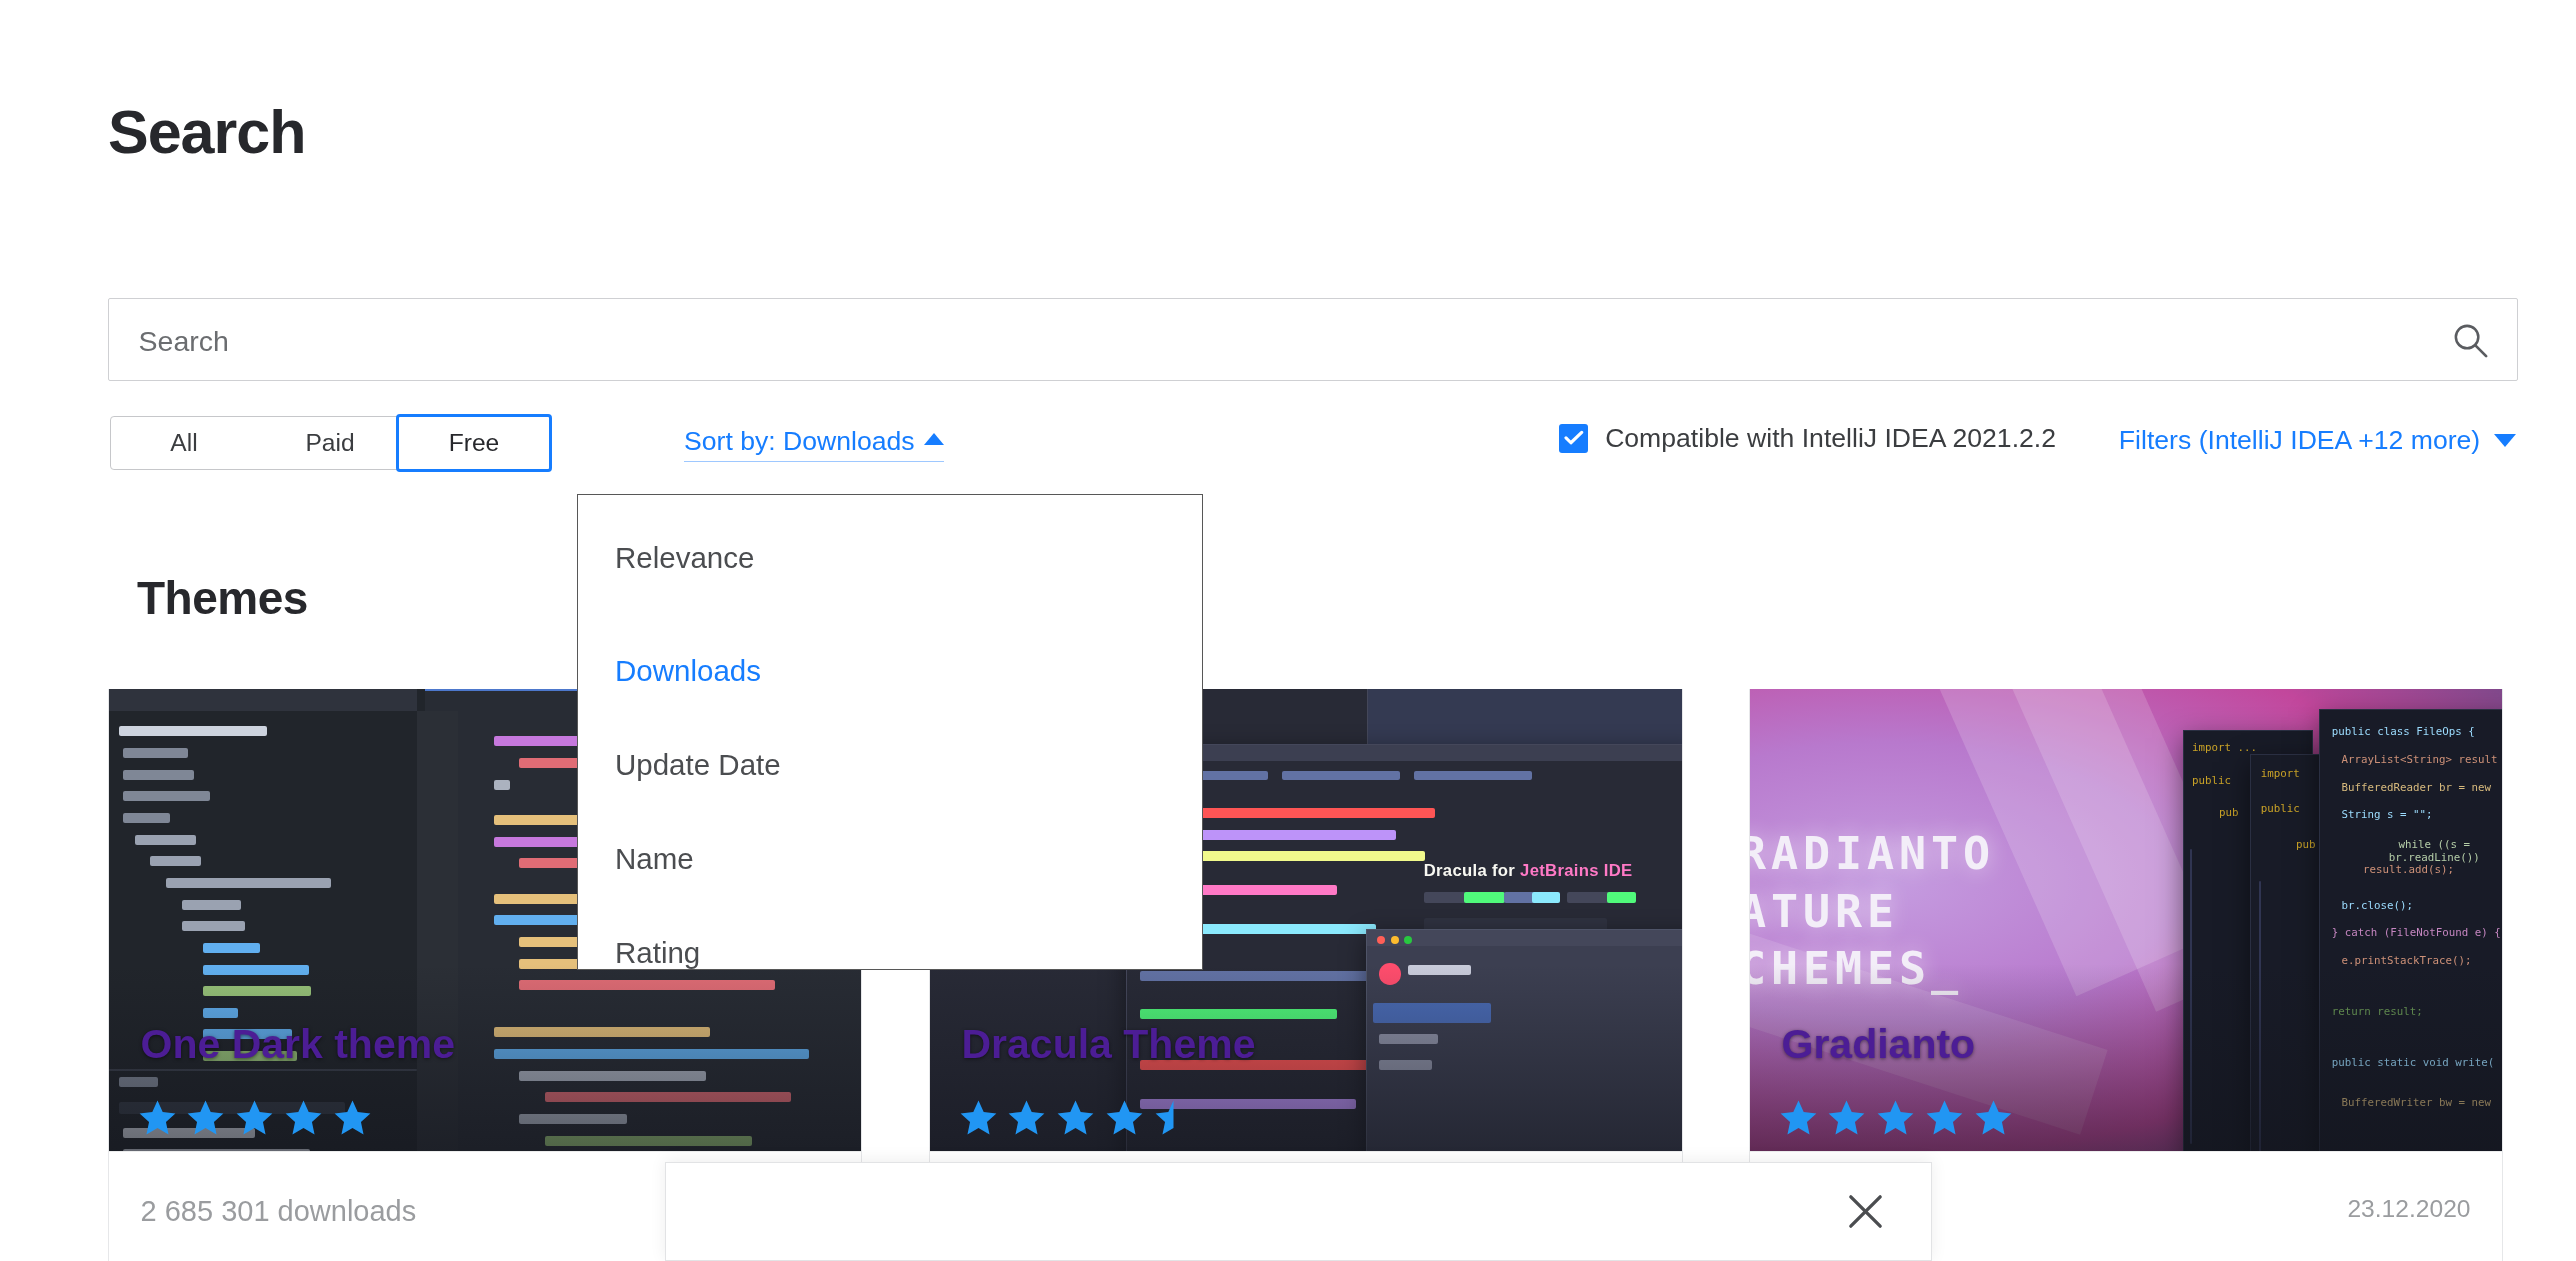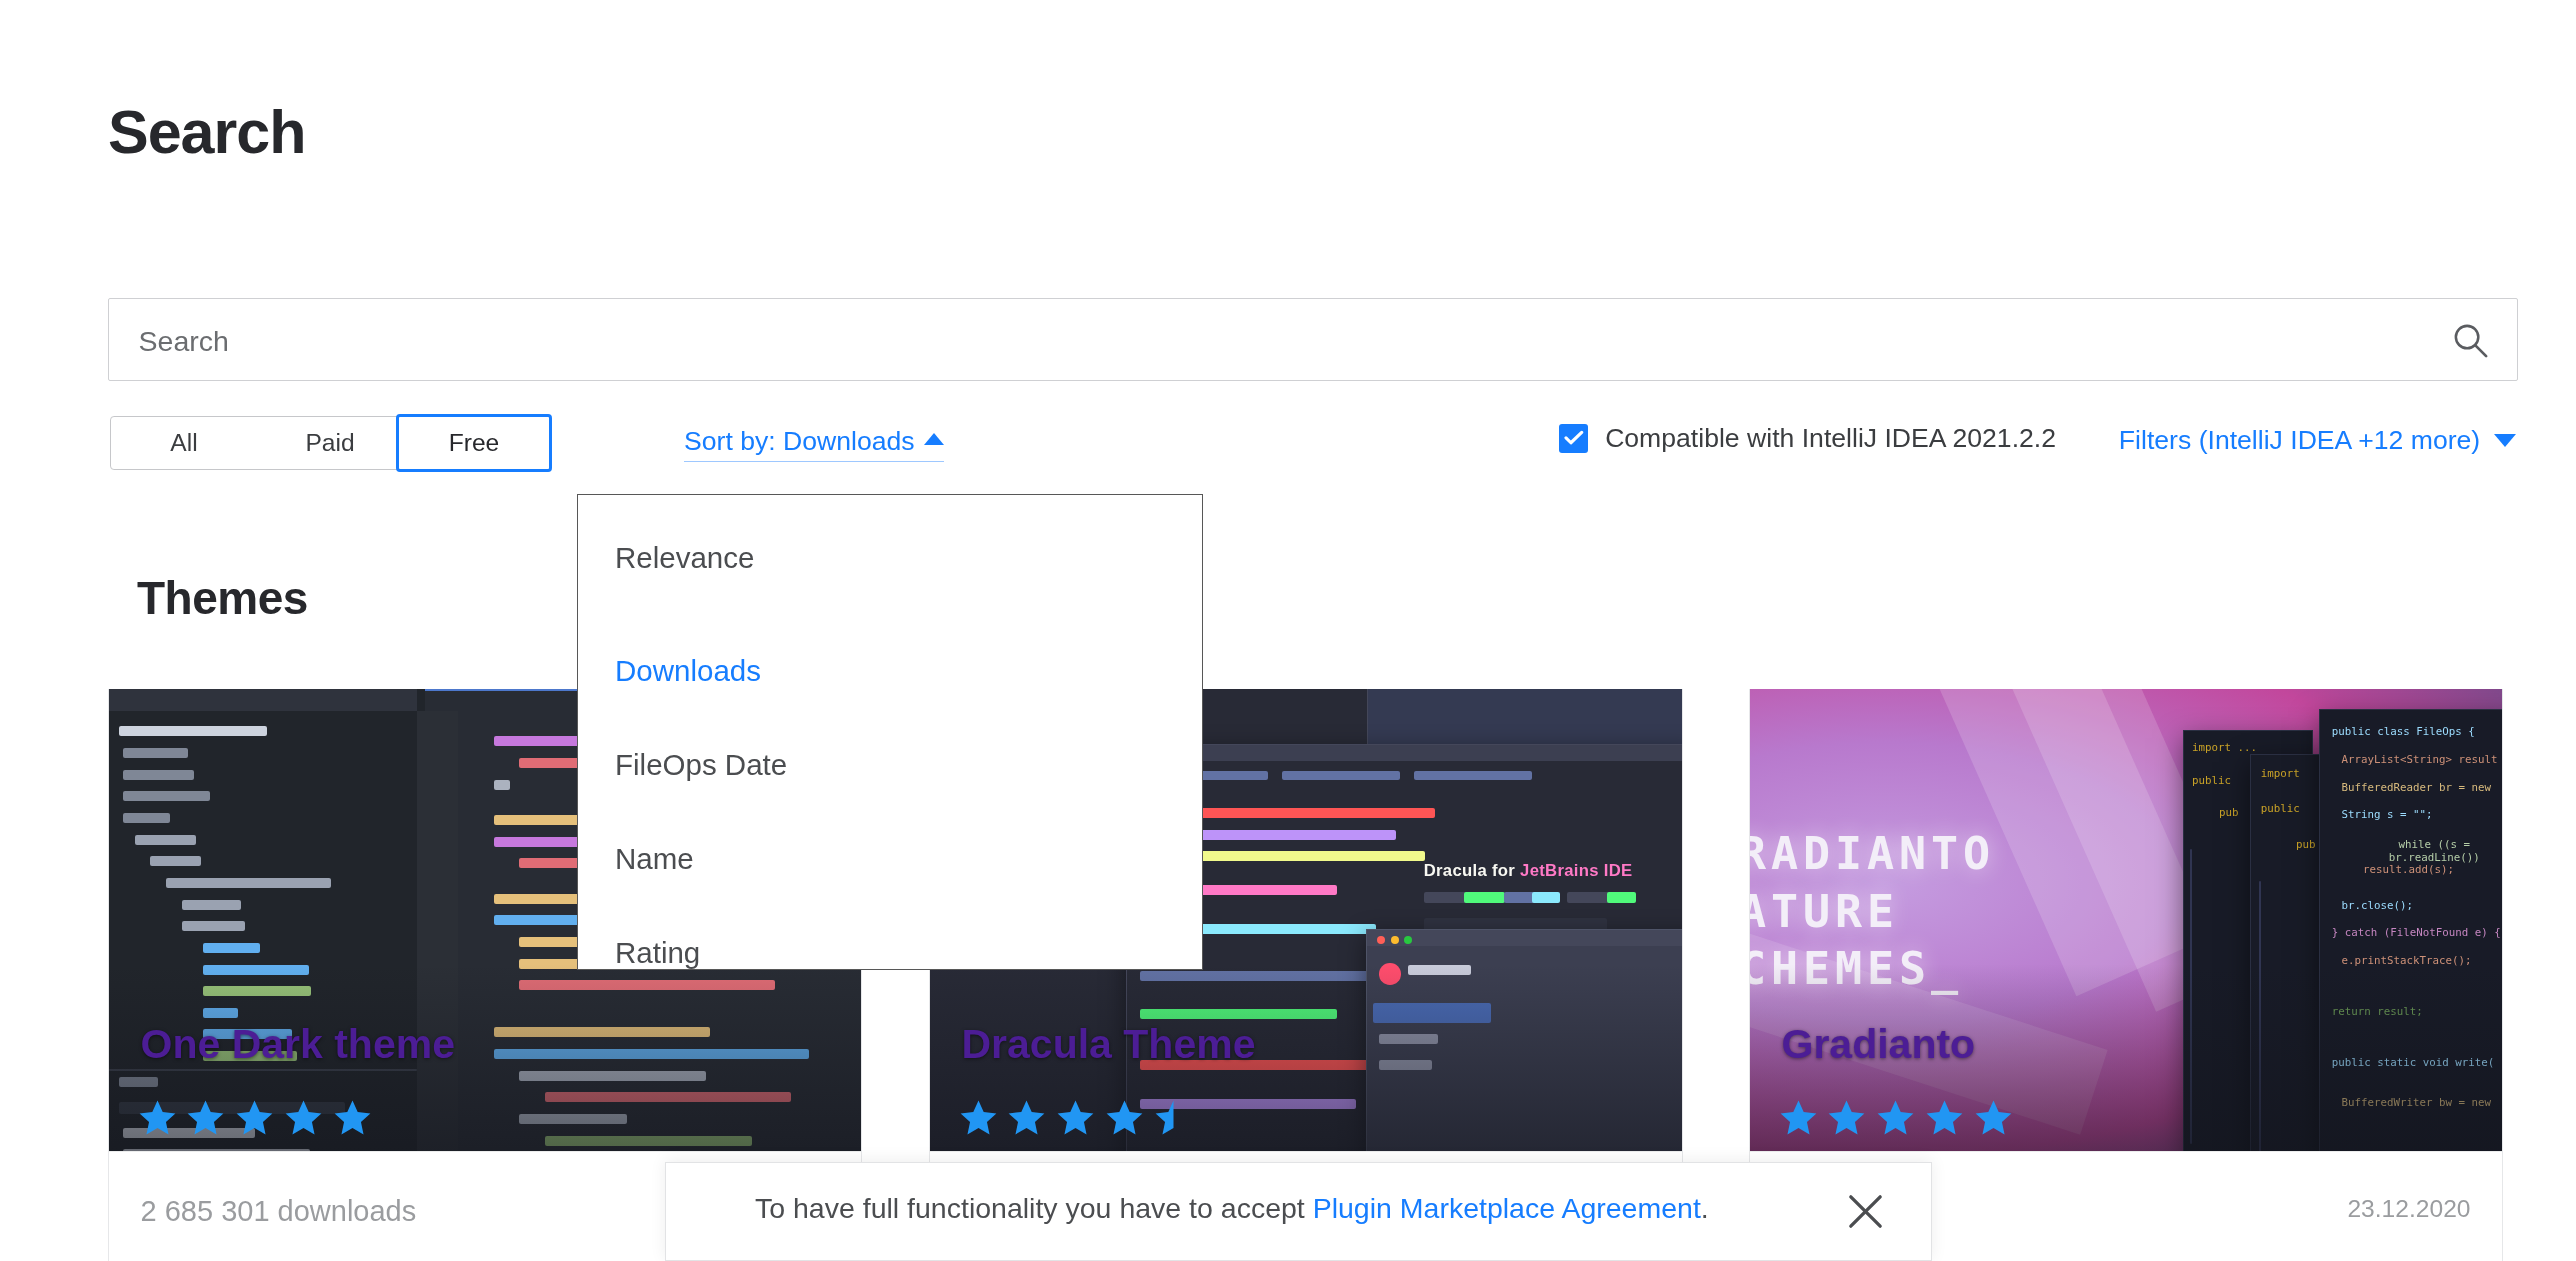--- a/index.html
+++ b/index.html
@@ -487,29 +487,26 @@
     </div>
     <div class="card-foot">
       <div class="dl-count">nloads</div>
       <div class="dl-date">23.12.2020</div>
     </div>
   </div>
 
   <div class="dropdown">
     <div class="dd-item" style="top:46px;">Relevance</div>
     <div class="dd-item active" style="top:159px;">Downloads</div>
-    <div class="dd-item" style="top:253px;">FileOps Date</div>
+    <div class="dd-item" style="top:253px;">Update Date</div>
     <div class="dd-item" style="top:347px;">Name</div>
     <div class="dd-item" style="top:441px;">Rating</div>
   </div>
 
   <div class="banner">
-    <div class="banner-text">
-      <span>To have full functionality you have to accept </span><a href="#">Plugin Marketplace Agreement</a><span>.</span>
-    </div>
     <span class="banner-close">
       <svg width="45" height="45" viewBox="0 0 46 46">
         <line x1="8" y1="8" x2="38" y2="38" stroke="#4b4d50" stroke-width="3.4" stroke-linecap="round"></line>
         <line x1="38" y1="8" x2="8" y2="38" stroke="#4b4d50" stroke-width="3.4" stroke-linecap="round"></line>
       </svg>
     </span>
   </div>
 
 </div>
 

